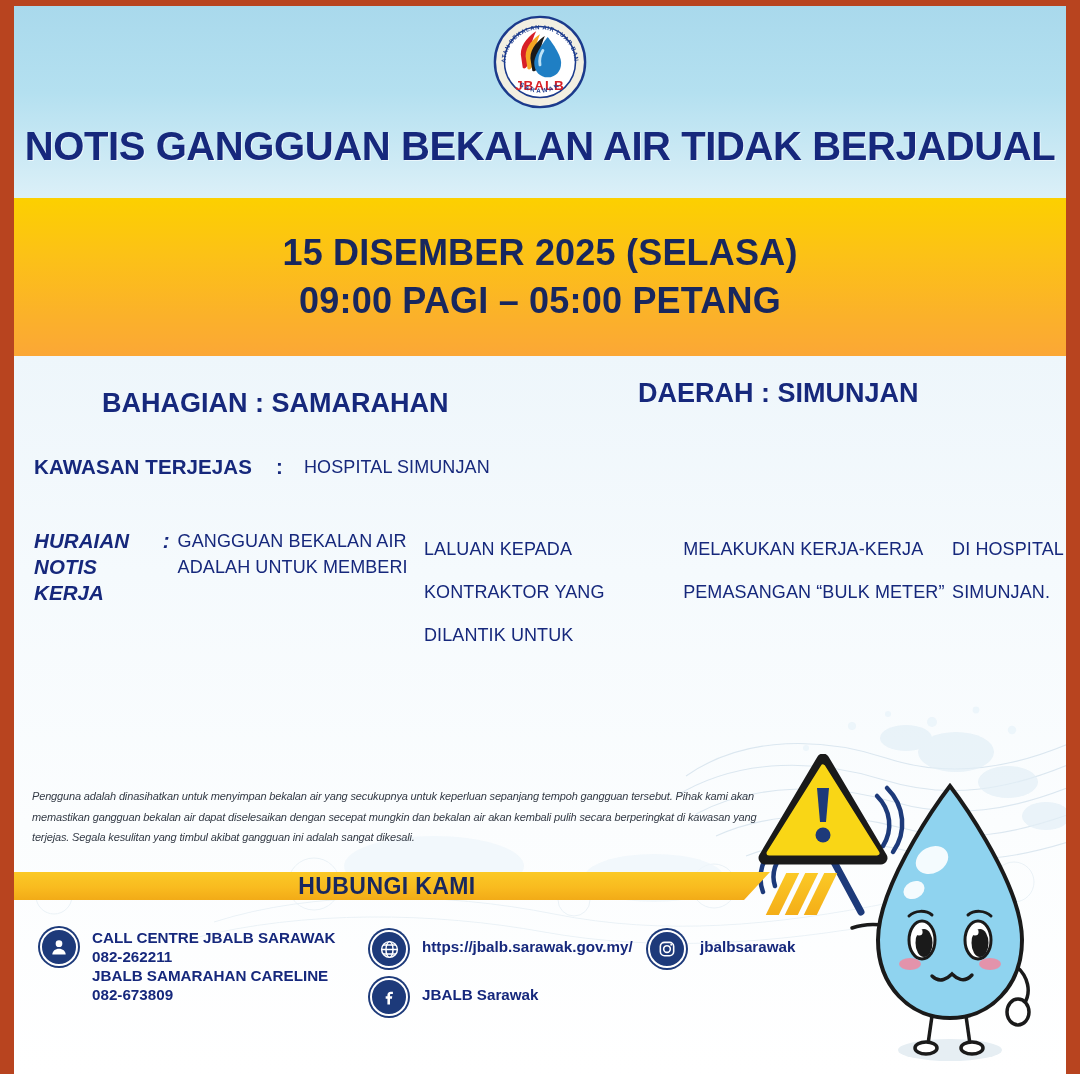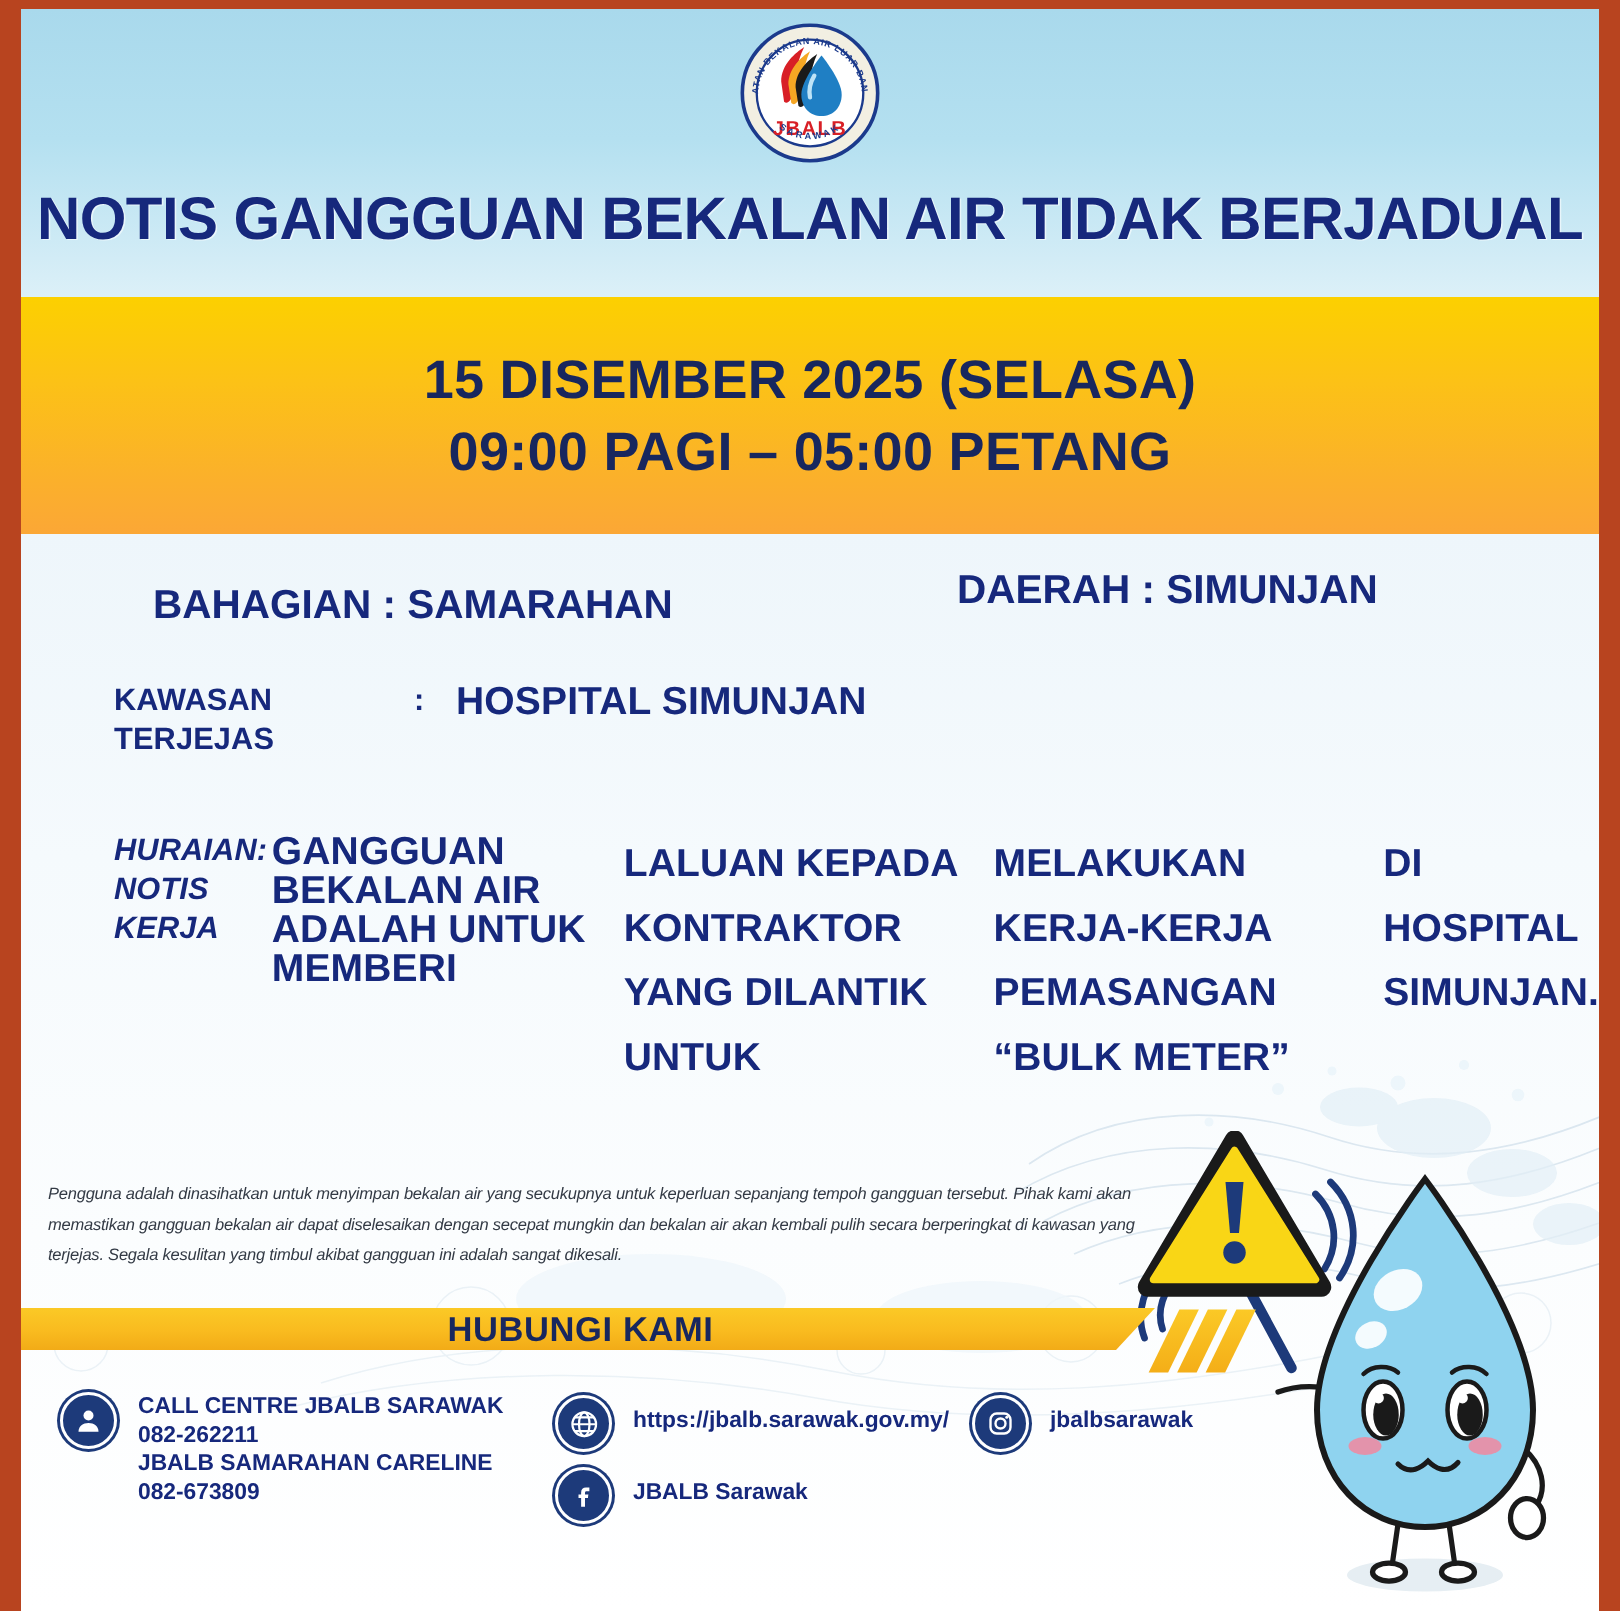--- a/index.html
+++ b/index.html
@@ -75,29 +75,29 @@
     position: absolute; left: 88px; top: 32px;
     font-size: 27px; font-weight: bold; color: #16287c;
   }
   .region-daerah {
     position: absolute; left: 624px; top: 22px;
     font-size: 27px; font-weight: bold; color: #16287c;
   }
   .info-table { position: relative; margin-top: 10px; }
   .info-row { position: relative; display: flex; }
   .info-label {
-    width: 262px; padding-left: 62px;
+    width: 262px; padding-left: 20px;
     font-size: 20.5px; font-weight: bold; color: #16287c;
     letter-spacing: .1px;
   }
   .info-colon {
     width: 28px; font-size: 20.5px; font-weight: bold; color: #16287c;
   }
   .info-value {
-    font-size: 26px; font-weight: bold; color: #16287c;
+    font-size: 18px; font-weight: normal; color: #16287c;
     letter-spacing: .1px; line-height: 43px;
   }
   .row-kawasan { margin-top: 12px; }
   .row-kawasan .info-label, .row-kawasan .info-colon { line-height: 26px; }
   .row-huraian { margin-top: 48px; }
   .row-huraian .info-label, .row-huraian .info-colon { line-height: 26px; font-style: italic; }
   .huraian-lines { display: flex; flex-direction: row; }
   .huraian-lines > div:first-child { line-height: 26px; }
   .huraian-lines > div { margin-bottom: 17px; }
   

